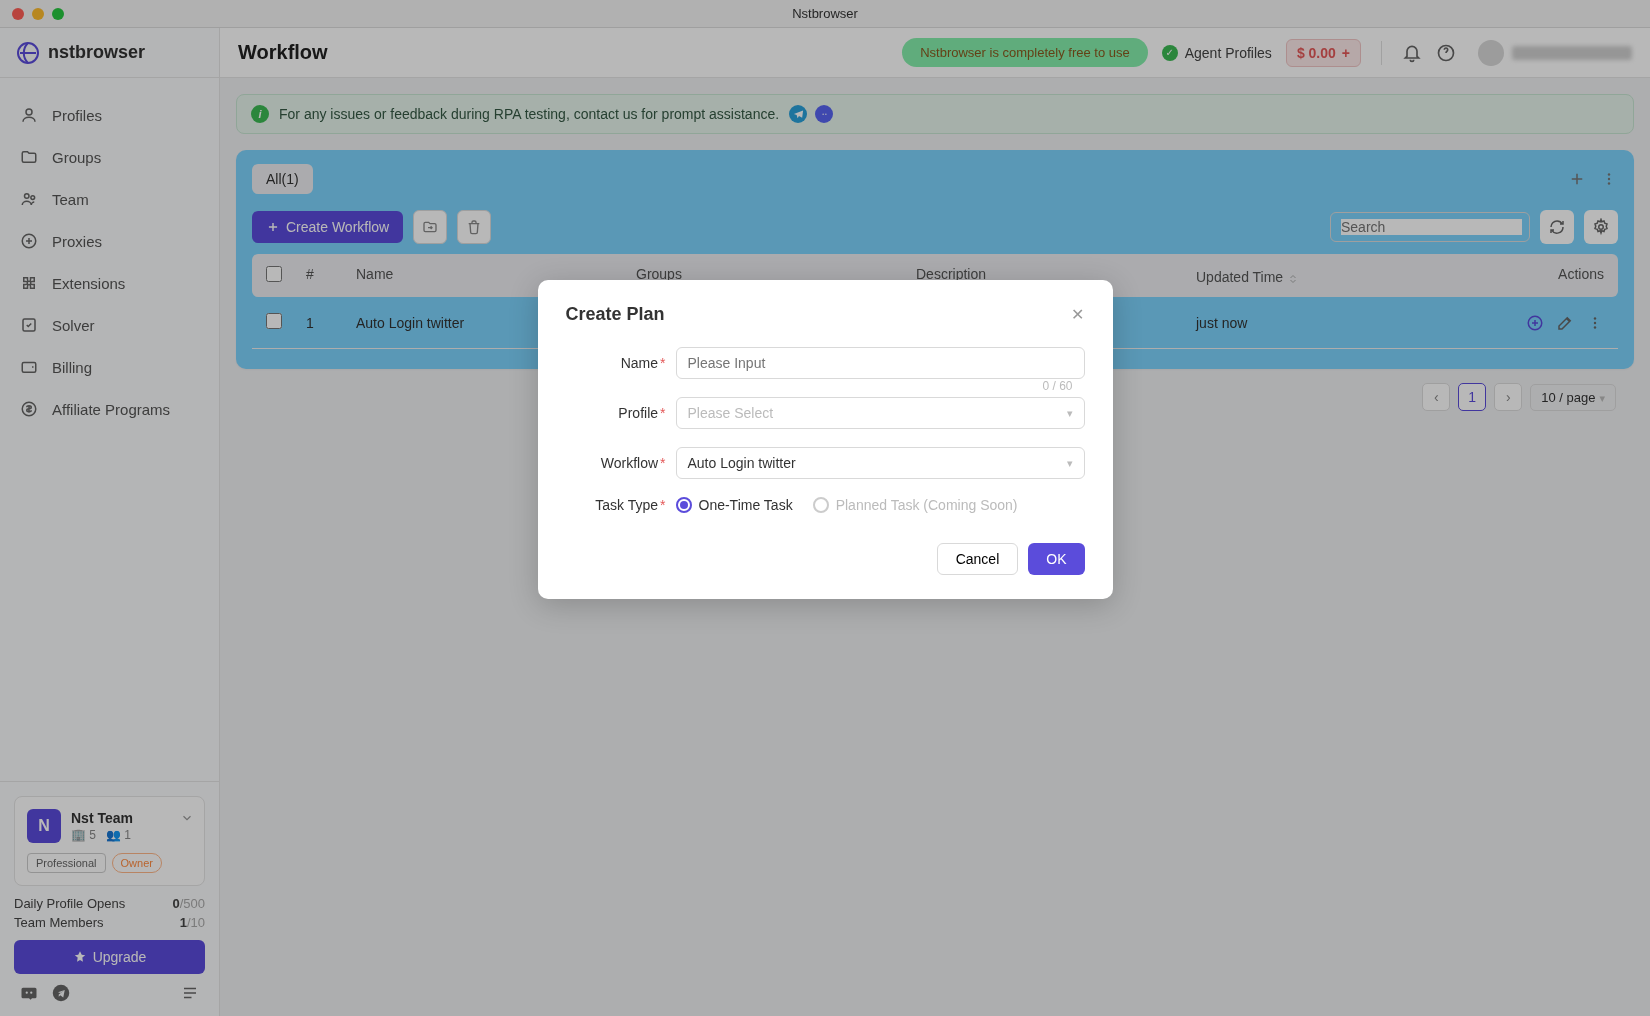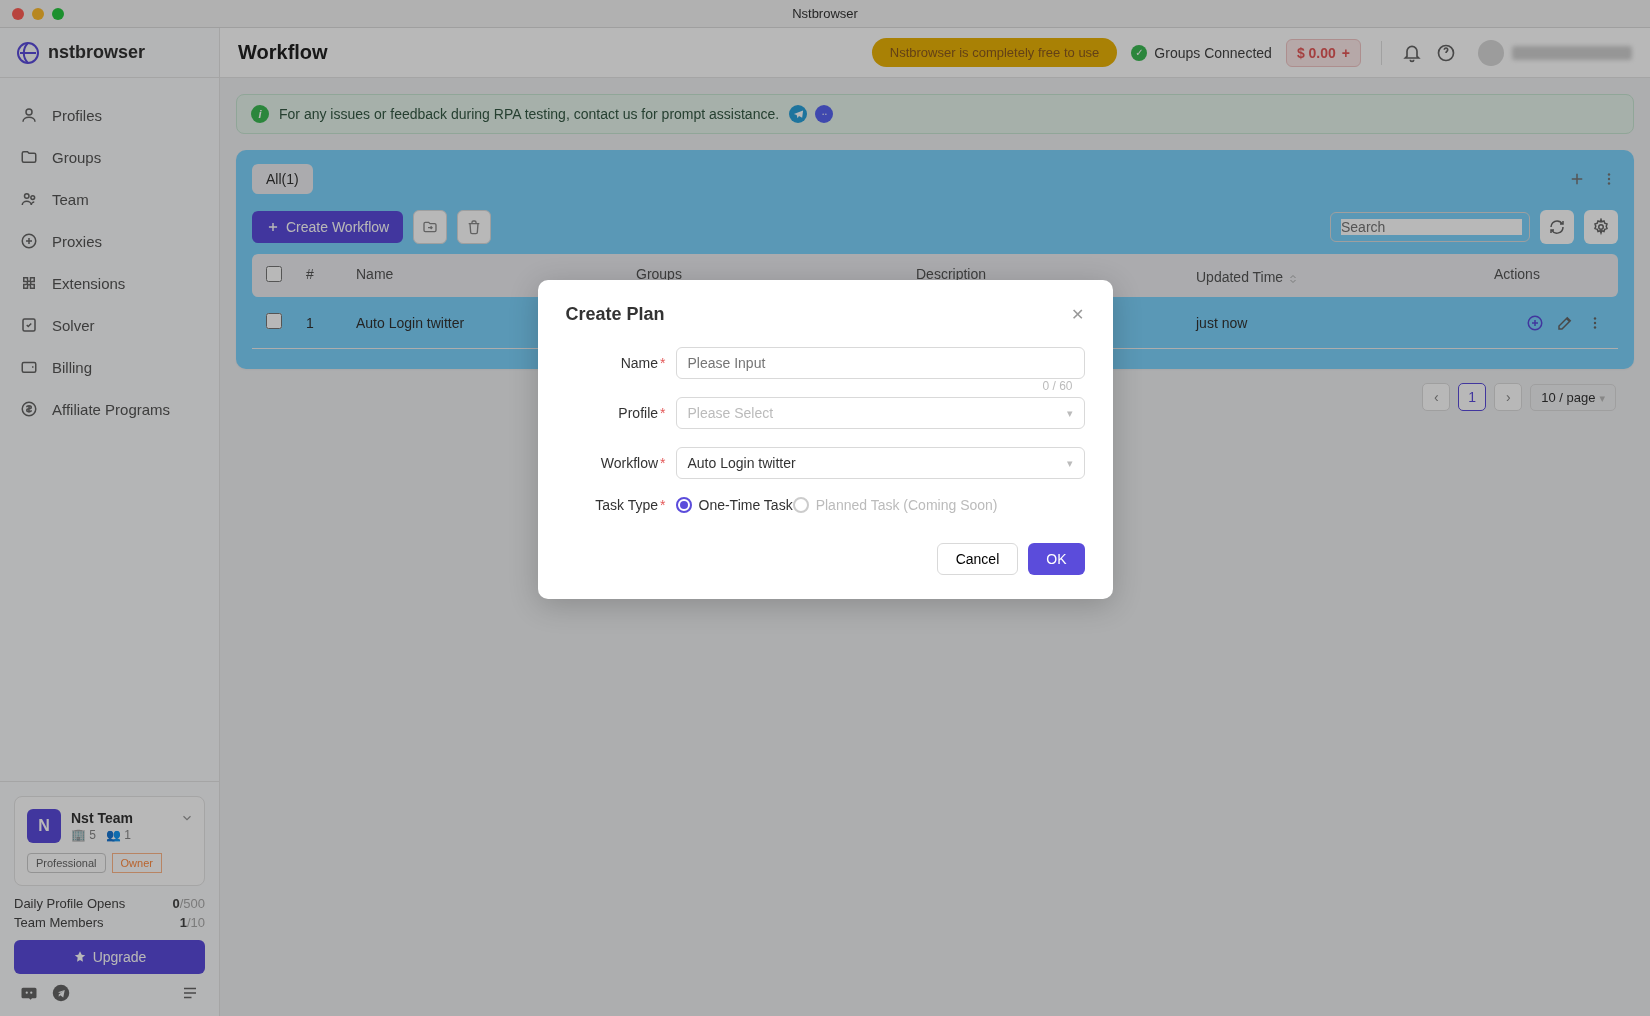--- a/index.html
+++ b/index.html
@@ -29,33 +29,33 @@
 
 .sidebar-footer { border-top: 1px solid #e5e5e5; padding: 14px; }
 .team-card { background: #fff; border: 1px solid #e5e5e5; border-radius: 8px; padding: 12px; margin-bottom: 10px; position: relative; }
 .team-header-row { display: flex; align-items: center; gap: 10px; }
 .team-avatar { width: 34px; height: 34px; background: #5b4cdb; color: #fff; border-radius: 6px; display: flex; align-items: center; justify-content: center; font-weight: 600; font-size: 16px; }
 .team-name { font-weight: 600; font-size: 14px; }
 .team-stats { font-size: 12px; color: #888; display: flex; gap: 10px; margin-top: 2px; }
 .team-dropdown-chevron { position: absolute; right: 10px; top: 14px; color: #999; }
 .team-badges { display: flex; gap: 6px; margin-top: 10px; }
 .badge-pro { border: 1px solid #ccc; color: #666; font-size: 11px; padding: 3px 8px; border-radius: 4px; }
-.badge-owner { border: 1px solid #ffb88a; color: #ff8c42; font-size: 11px; padding: 3px 8px; border-radius: 0; }
+.badge-owner { border: 1px solid #ffb88a; color: #ff8c42; font-size: 11px; padding: 3px 8px; border-radius: 10px; }
 .stat-row { display: flex; justify-content: space-between; font-size: 13px; color: #444; margin-bottom: 4px; }
 .stat-row span.muted { color: #aaa; }
 .upgrade-btn { width: 100%; background: #5b4cdb; color: #fff; border: none; border-radius: 6px; padding: 9px; font-size: 14px; font-weight: 500; cursor: pointer; display: flex; align-items: center; justify-content: center; gap: 6px; margin-top: 10px; }
 .footer-icons { display: flex; align-items: center; gap: 14px; padding: 10px 6px 0; color: #666; }
 .footer-icons .spacer { flex: 1; }
 
 
 .content { flex: 1; display: flex; flex-direction: column; background: #f0f1f3; }
 .topbar { height: 50px; background: #fff; border-bottom: 1px solid #e5e5e5; display: flex; align-items: center; padding: 0 18px; gap: 14px; }
 .page-title { font-size: 20px; font-weight: 600; color: #222; }
 .topbar-spacer { flex: 1; }
-.free-pill { background: #eab308; color: #8a5a1f; font-size: 13px; padding: 7px 18px; border-radius: 18px; font-weight: 500; }
+.free-pill { background: #86efac; color: #8a5a1f; font-size: 13px; padding: 7px 18px; border-radius: 18px; font-weight: 500; }
 .agent-status { display: flex; align-items: center; gap: 7px; font-size: 14px; color: #444; }
 .agent-dot { width: 16px; height: 16px; border-radius: 50%; background: #3cba54; display: flex; align-items: center; justify-content: center; color: #fff; font-size: 10px; }
 .balance-pill { border: 1px solid #f0c5c5; background: #fde9e9; color: #e45858; font-size: 14px; padding: 5px 10px; border-radius: 6px; font-weight: 600; display: flex; align-items: center; gap: 6px; }
 .balance-plus { color: #e45858; font-weight: 700; }
 .divider-v { width: 1px; height: 24px; background: #e0e0e0; margin: 0 6px; }
 .top-icon { width: 20px; height: 20px; color: #666; cursor: pointer; }
 .user-avatar-top { width: 26px; height: 26px; border-radius: 50%; background: #d8d8d8; }
 .user-info { display: flex; align-items: center; gap: 8px; padding-left: 8px; }
 .user-bar-blur { width: 120px; height: 14px; background: #d0d0d0; border-radius: 3px; filter: blur(2px); }
 
@@ -82,21 +82,21 @@
 .search-box input { border: none; outline: none; flex: 1; font-size: 14px; }
 
 .table { width: 100%; }
 .thead { display: flex; background: #edeef2; border-radius: 6px; padding: 12px 14px; font-size: 14px; color: #555; font-weight: 500; }
 .th-check { width: 40px; }
 .th-num { width: 50px; }
 .th-name { width: 280px; }
 .th-groups { width: 280px; }
 .th-desc { width: 280px; }
 .th-updated { flex: 1; display: flex; align-items: flex-end; gap: 4px; }
-.th-actions { width: 110px; text-align: left; }
+.th-actions { width: 110px; text-align: right; }
 .trow { display: flex; padding: 16px 14px; border-bottom: 1px solid #f0f0f0; font-size: 14px; color: #333; align-items: center; }
 .td-actions { width: 110px; display: flex; gap: 12px; justify-content: flex-end; color: #666; }
 .row-icon { width: 18px; height: 18px; cursor: pointer; }
 .blueicon { color: #5b4cdb; }
 input[type=checkbox] { width: 16px; height: 16px; }
 
 
 .pagination-row { display: flex; justify-content: flex-end; align-items: center; gap: 8px; padding: 14px 18px 4px; }
 .page-btn { width: 28px; height: 28px; border: 1px solid #ddd; border-radius: 5px; background: #fff; display: flex; align-items: center; justify-content: center; color: #888; font-size: 14px; cursor: pointer; }
 .page-btn.active { border-color: #5b4cdb; color: #5b4cdb; }
@@ -109,21 +109,21 @@
 .modal-title { font-size: 18px; font-weight: 600; }
 .modal-close { color: #999; cursor: pointer; font-size: 16px; }
 .form-row { display: flex; align-items: center; margin-bottom: 18px; }
 .form-label { width: 110px; text-align: right; font-size: 14px; color: #333; padding-right: 10px; }
 .req { color: #e45858; margin-left: 2px; }
 .form-control { flex: 1; }
 .fc-input, .fc-select { width: 100%; border: 1px solid #d9d9d9; border-radius: 6px; padding: 7px 11px; font-size: 14px; outline: none; position: relative; display: flex; align-items: center; justify-content: space-between; color: #333; background: #fff; }
 .fc-placeholder { color: #bbb; }
 .char-counter { position: absolute; right: 12px; color: #bbb; font-size: 12px; }
 .input-wrap { position: relative; }
-.radio-group { display: flex; align-items: center; }
+.radio-group { display: flex; gap: 20px; align-items: center; }
 .radio-opt { display: flex; align-items: center; gap: 7px; font-size: 14px; }
 .radio-dot { width: 16px; height: 16px; border: 2px solid #ccc; border-radius: 50%; display: inline-block; position: relative; }
 .radio-dot.checked { border-color: #5b4cdb; }
 .radio-dot.checked::after { content: ''; position: absolute; inset: 2px; background: #5b4cdb; border-radius: 50%; }
 .radio-disabled { color: #bbb; }
 .modal-footer { display: flex; justify-content: flex-end; gap: 10px; margin-top: 30px; }
 .btn-default { border: 1px solid #d9d9d9; background: #fff; padding: 7px 18px; border-radius: 6px; font-size: 14px; cursor: pointer; }
 .btn-primary { border: none; background: #5b4cdb; color: #fff; padding: 7px 18px; border-radius: 6px; font-size: 14px; cursor: pointer; }
 .sel-chevron { color: #bbb; font-size: 11px; }
 
@@ -284,21 +284,21 @@
     </div>
   </div>
 
   <div class="content">
     <div class="topbar">
       <div class="page-title">Workflow</div>
       <div class="topbar-spacer"></div>
       <div class="free-pill">Nstbrowser is completely free to use</div>
       <div class="agent-status">
         <span class="agent-dot">✓</span>
-        <span>Groups Connected</span>
+        <span>Agent Profiles</span>
       </div>
       <div class="balance-pill">
         <span>$ 0.00</span>
         <span class="balance-plus">+</span>
       </div>
       <div class="divider-v"></div>
       <span class="top-icon">
           <svg width="20" height="20" viewBox="0 0 24 24" fill="none" stroke="currentColor" stroke-width="2">
             <path d="M6 16V10a6 6 0 1112 0v6l2 2H4z"></path>
             <path d="M10 20a2 2 0 004 0"></path>

